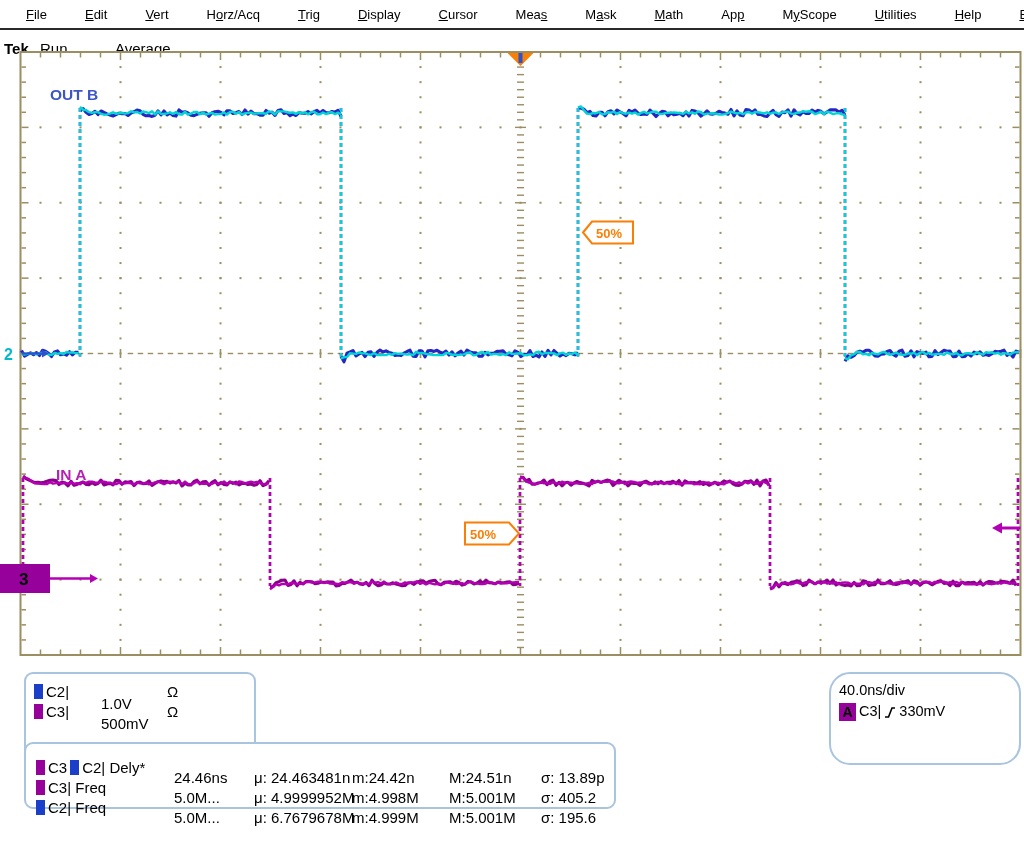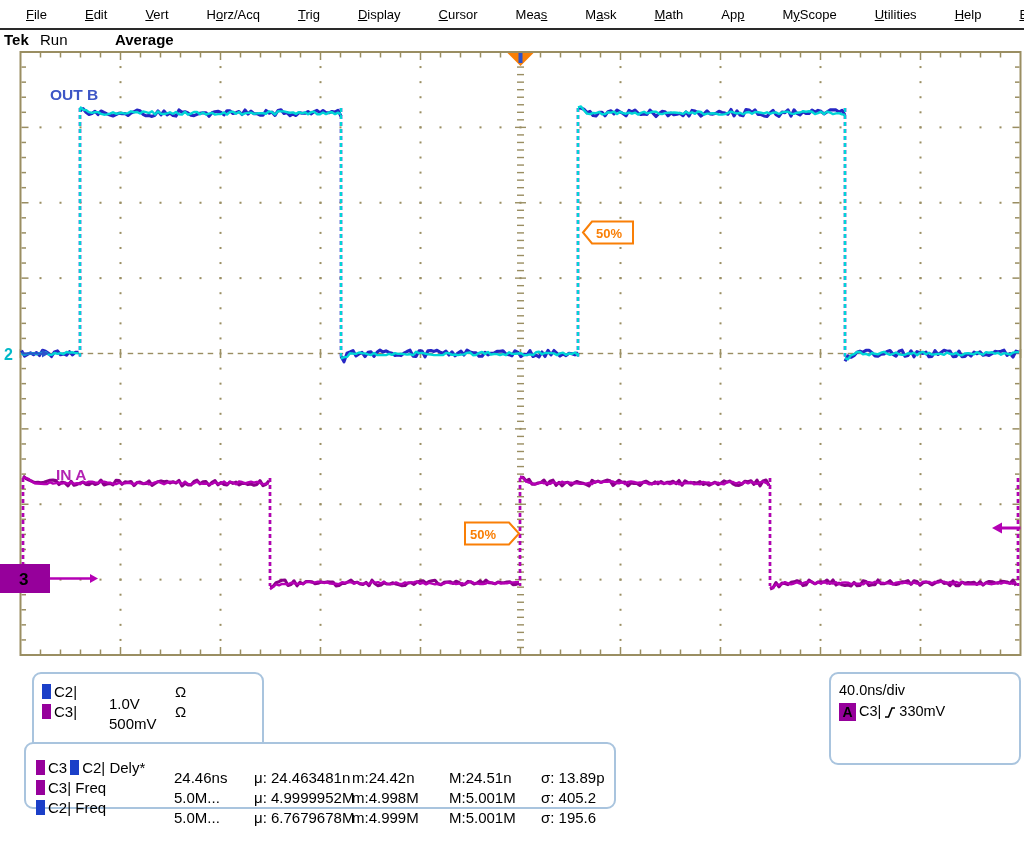--- a/index.html
+++ b/index.html
@@ -2,33 +2,33 @@
 <html><head>
 <meta charset="utf-8">
 <style>
   * { margin:0; padding:0; box-sizing:border-box; }
   html,body { width:1024px; height:854px; }
   body { position:relative; background:#fff; color:#000;
          font-family:"Liberation Sans", sans-serif; overflow:hidden; }
   .menubar { display:flex; align-items:center; height:28px; padding-left:4px; font-size:13px; }
   .menu-item { margin-right:16px; white-space:nowrap; cursor:default;margin-left:22px; }
   .sep { height:1px; border-top:1px solid #2a2a2a; border-bottom:1px solid #2a2a2a; }
-  .statusbar { height:16px; display:flex; padding-left:4px; font-size:15px; margin-top:1px; }
+  .statusbar { height:16px; display:flex; padding-left:4px; font-size:15px; margin-top:10px; }
   .brand { font-weight:bold; width:36px; }
   .acq-state { width:75px; }
-  .acq-mode { font-weight:bold; }
+  .acq-mode { font-weight:normal; }
   .stage { position:absolute; left:0; top:45px; width:1024px; height:618px; }
   .readout-box { position:absolute; border:2px solid #a9c4de; border-radius:9px; background:#fff; font-size:15px; }
-  #box-ch { left:32px; top:672px; width:232px; height:93px; padding:7px 0 0 8px; }
+  #box-ch { left:24px; top:672px; width:232px; height:93px; padding:7px 0 0 8px; }
   .ch-row { display:flex; align-items:center; height:20px; }
   .sq { width:9px; height:15px; margin-right:3px; flex:none; }
   .ch-name { width:55px; }
   .ch-scale { width:66px;margin-top:24px; }
   #box-horiz { left:829px; top:672px; width:192px; height:93px; padding:6px 0 16px 8px;
-               font-size:14.5px; line-height:21px; }
+               font-size:14.5px; line-height:21px;border-radius:21px; }
   .trig-line { display:flex; align-items:center; }
   .trig-badge { width:17px; height:18px; background:#96009b; color:#000; font-weight:bold;
                 text-align:center; line-height:18px; margin-right:3px; font-size:14px; }
   .slope { margin:0 3px; }
   #box-meas { left:24px; top:742px; width:592px; height:67px; padding:5px 0 0 10px; }
   .meas-row { display:grid; grid-template-columns:138px 80px 98px 97px 92px auto;
               align-items:center; height:20px; }
   .meas-name { display:flex; align-items:center; white-space:pre; }
   .meas-name .t { margin-right:3px; }
   .cell { white-space:pre;margin-top:20px; }

